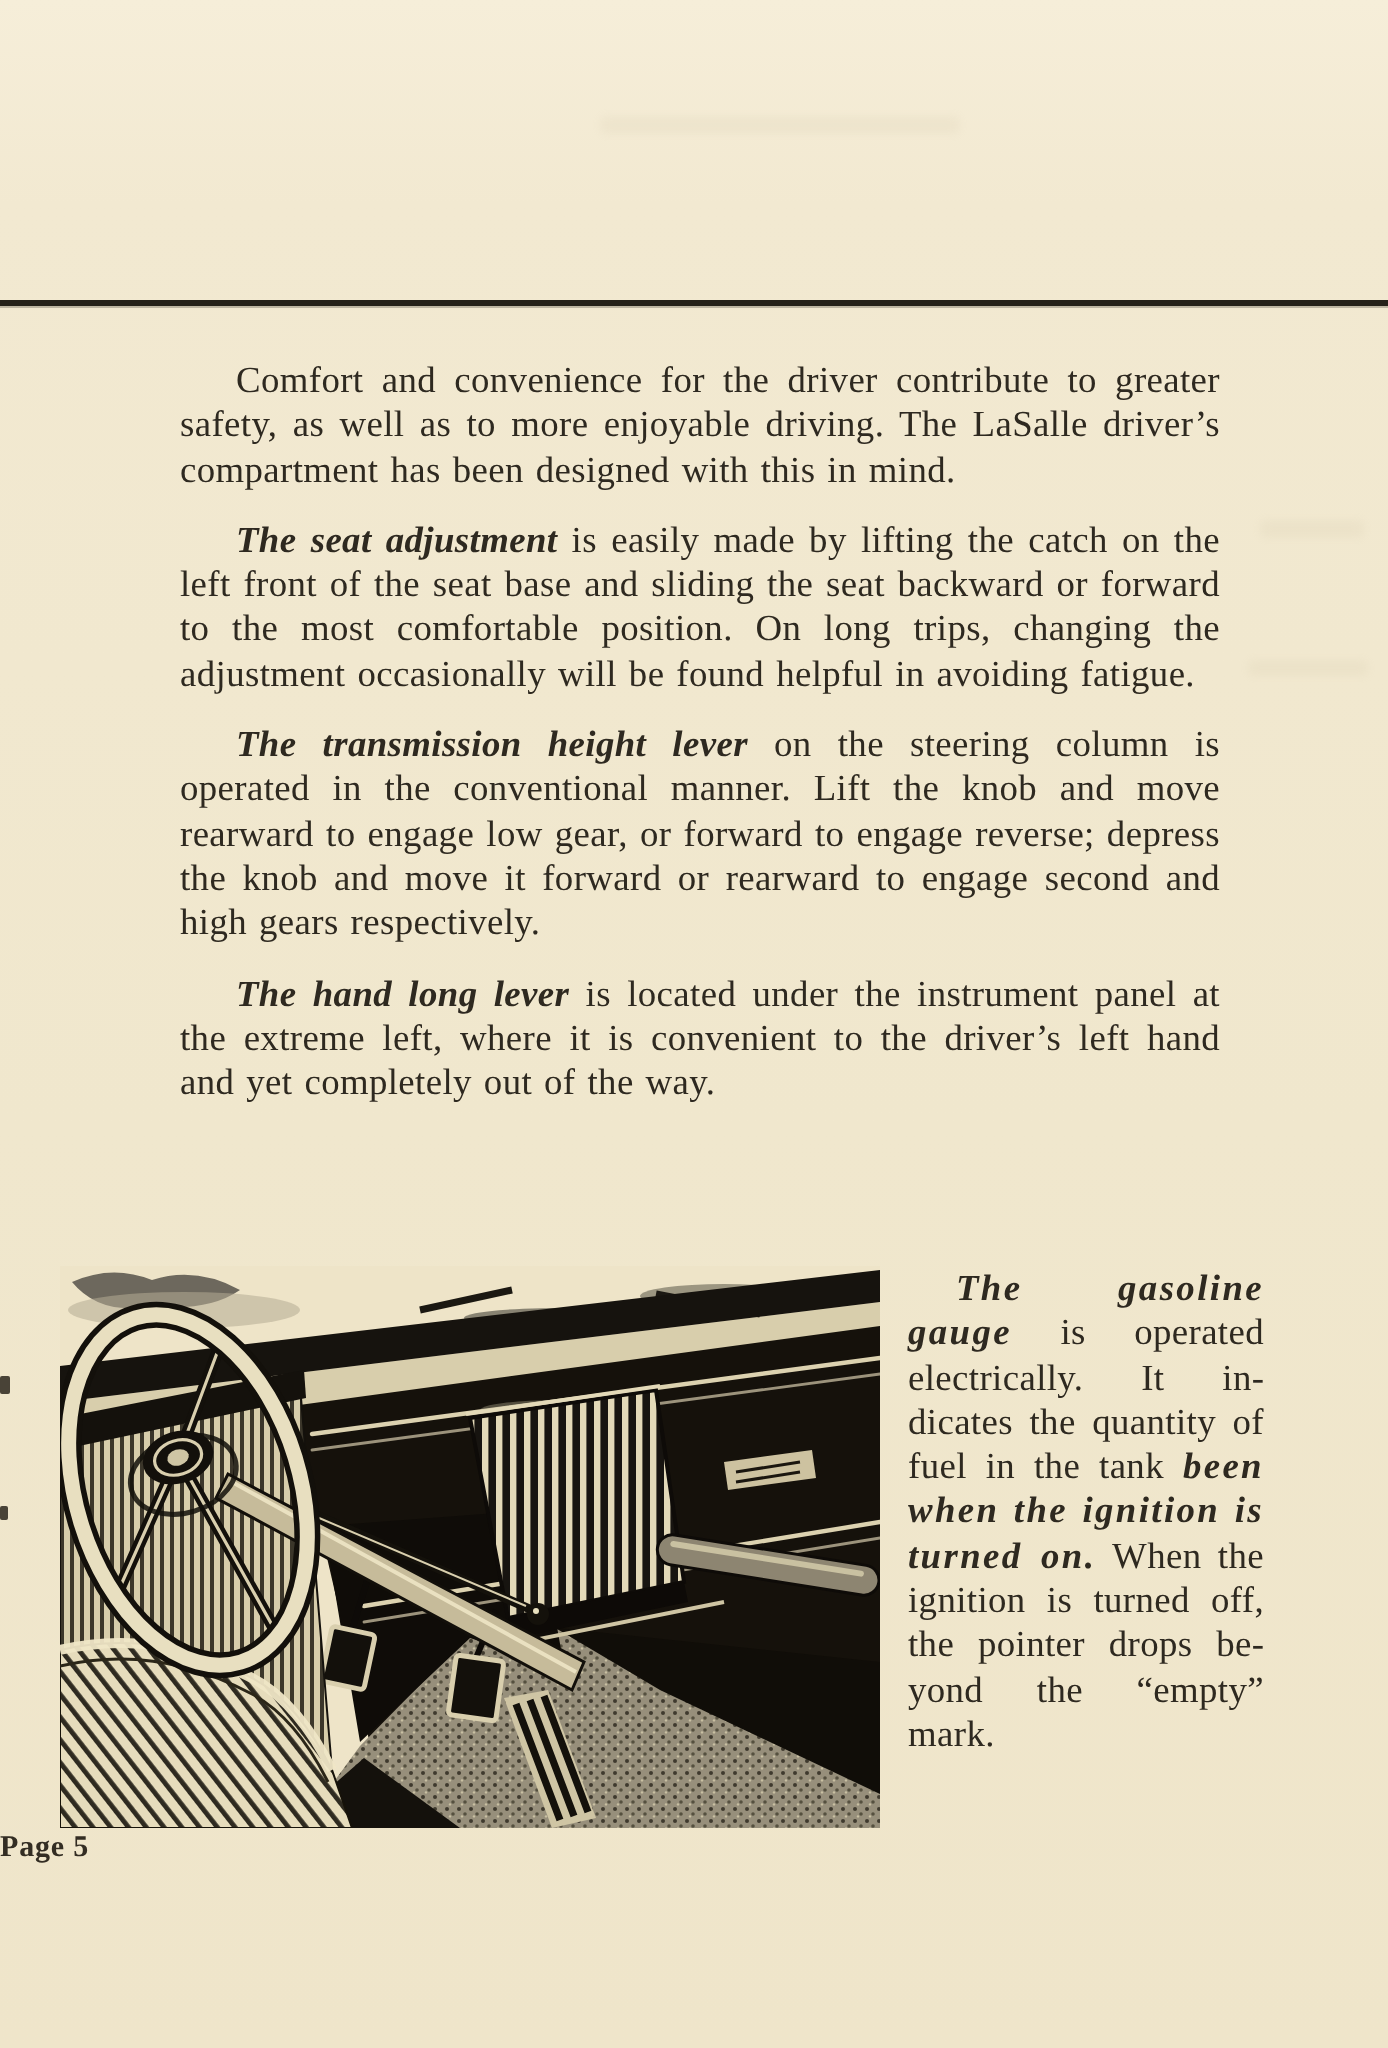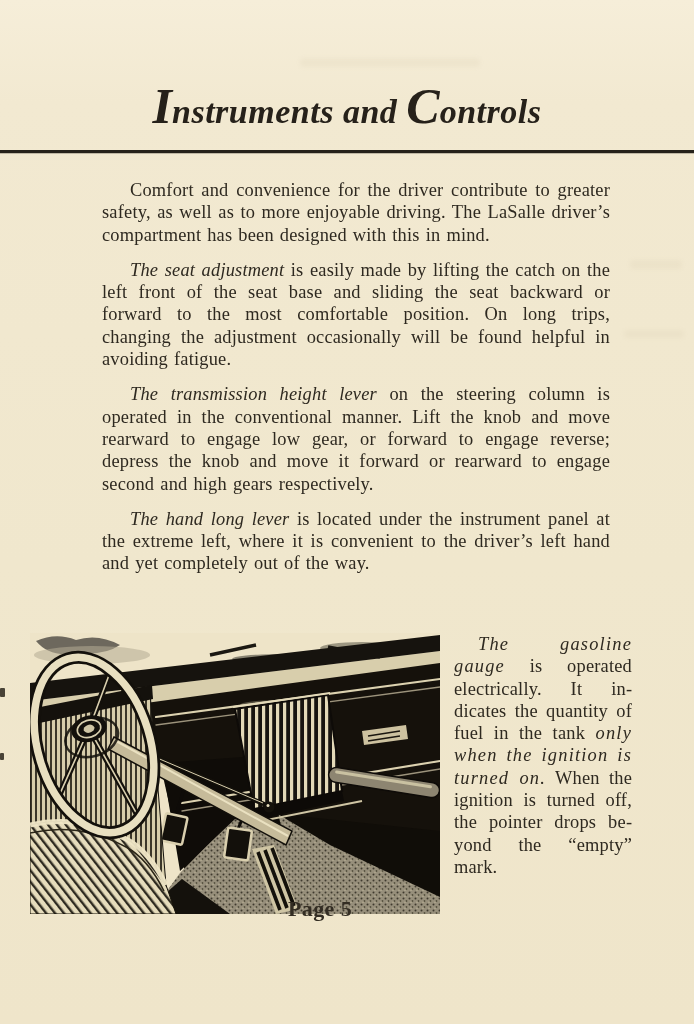--- a/index.html
+++ b/index.html
@@ -20,51 +20,50 @@
     font-size:34px;line-height:56px;letter-spacing:.5px;color:#26211a;
   }
   .title .big-cap{font-size:50px;line-height:0;letter-spacing:0;}
   .rule{
     position:absolute;top:150px;left:0;width:694px;height:3px;
     background:#26221a;box-shadow:0 1px 0 rgba(38,34,26,.25);
   }
   
   .body-block{position:absolute;top:179px;left:90px;width:520px;}
   .para{
-    margin:0 0 13px 12px;text-align:justify;text-indent:28px;
+    margin:0 0 13px 0;text-align:justify;text-indent:28px;
     font-size:18.4px;line-height:22.3px;letter-spacing:.2px;word-spacing:1.2px;
     color:#2e2920;
   }
-  .lead{font-weight:400;font-style:italic;}
+  .lead{font-weight:700;font-style:italic;}
   
   .figure-row{position:absolute;top:633px;left:30px;width:634px;display:flex;gap:14px;}
   .illus{flex:0 0 410px;height:281px;}
   .side-col{flex:0 0 178px;}
   .side-col .para{
     text-indent:24px;word-spacing:1px;margin:0;
     -webkit-hyphens:manual;hyphens:manual;
   }
   .side-col .lead{letter-spacing:1.2px;margin-top:13px;}
   
   .footer{
-    position:absolute;top:896px;left:0;width:640px;text-align:center;
-    font-size:22px;font-weight:700;color:#332d23;letter-spacing:.4px;
+    position:absolute;top:916px;left:0;width:640px;
+    font-size:15px;font-weight:700;color:#332d23;letter-spacing:.4px;
   }
   
   .tick{position:absolute;background:#494337;border-radius:1px;}
   .tick-1{left:0;top:688px;width:5px;height:9px;}
   .tick-2{left:0;top:753px;width:4px;height:7px;}
   .ghost{position:absolute;background:#bfb190;opacity:.10;filter:blur(2px);border-radius:3px;}
 </style>
 </head>
 <body>
 
 <div class="page">
 
-  <h1 class="title"><span class="big-cap">I</span><span>nstruments </span><span>and </span><span class="big-cap">C</span><span>ontrols</span></h1>
   <div class="rule"></div>
 
   <div class="body-block">
     <p class="para"><span>Comfort and convenience for the driver contribute to greater safety, as well as to more enjoyable driving. The LaSalle driver’s compartment has been designed with this in mind.</span></p>
     <p class="para"><span class="lead">The seat adjustment</span><span> is easily made by lifting the catch on the left front of the seat base and sliding the seat back­ward or forward to the most comfortable position. On long trips, changing the adjustment occasionally will be found helpful in avoiding fatigue.</span></p>
     <p class="para"><span class="lead">The transmission height lever</span><span> on the steering column is operated in the conventional manner. Lift the knob and move rearward to engage low gear, or forward to engage reverse; depress the knob and move it forward or rearward to engage second and high gears respectively.</span></p>
     <p class="para"><span class="lead">The hand long lever</span><span> is located under the instrument panel at the extreme left, where it is convenient to the driver’s left hand and yet completely out of the way.</span></p>
   </div>
 
   <div class="figure-row">
@@ -177,21 +176,21 @@
         <ellipse cx="64" cy="112" rx="56" ry="90" fill="none" stroke="#13100b" stroke-width="13"></ellipse>
         <ellipse cx="64" cy="112" rx="56" ry="90" fill="none" stroke="#e8dfc0" stroke-width="7.5"></ellipse>
         <ellipse cx="64" cy="104" rx="27" ry="19" fill="none" stroke="#13100b" stroke-width="2.5" opacity=".85"></ellipse>
         <ellipse cx="64" cy="95" rx="18" ry="13" fill="#13100b"></ellipse>
         <ellipse cx="64" cy="95" rx="12" ry="8.5" fill="none" stroke="#d9cfae" stroke-width="1.6"></ellipse>
         <ellipse cx="64" cy="95" rx="5.5" ry="4" fill="#cfc5a4"></ellipse>
       </g>
     </svg>
 
     <div class="side-col">
-      <p class="para"><span class="lead">The gasoline gauge</span><span> is operated electrically. It in­dicates the quan­tity of fuel in the tank </span><span class="lead">only when the ignition is turned on.</span><span> When the ignition is turned off, the pointer drops be­yond the “empty” mark.</span></p>
+      <p class="para"><span class="lead">The gasoline gauge</span><span> is operated electrically. It in­dicates the quan­tity of fuel in the tank </span><span class="lead">been when the ignition is turned on.</span><span> When the ignition is turned off, the pointer drops be­yond the “empty” mark.</span></p>
     </div>
   </div>
 
   <div class="footer">Page 5</div>
 
   <div class="tick tick-1"></div>
   <div class="tick tick-2"></div>
   <div class="ghost" style="left:630px;top:260px;width:52px;height:9px;"></div>
   <div class="ghost" style="left:624px;top:330px;width:60px;height:8px;"></div>
   <div class="ghost" style="left:300px;top:58px;width:180px;height:9px;"></div>

